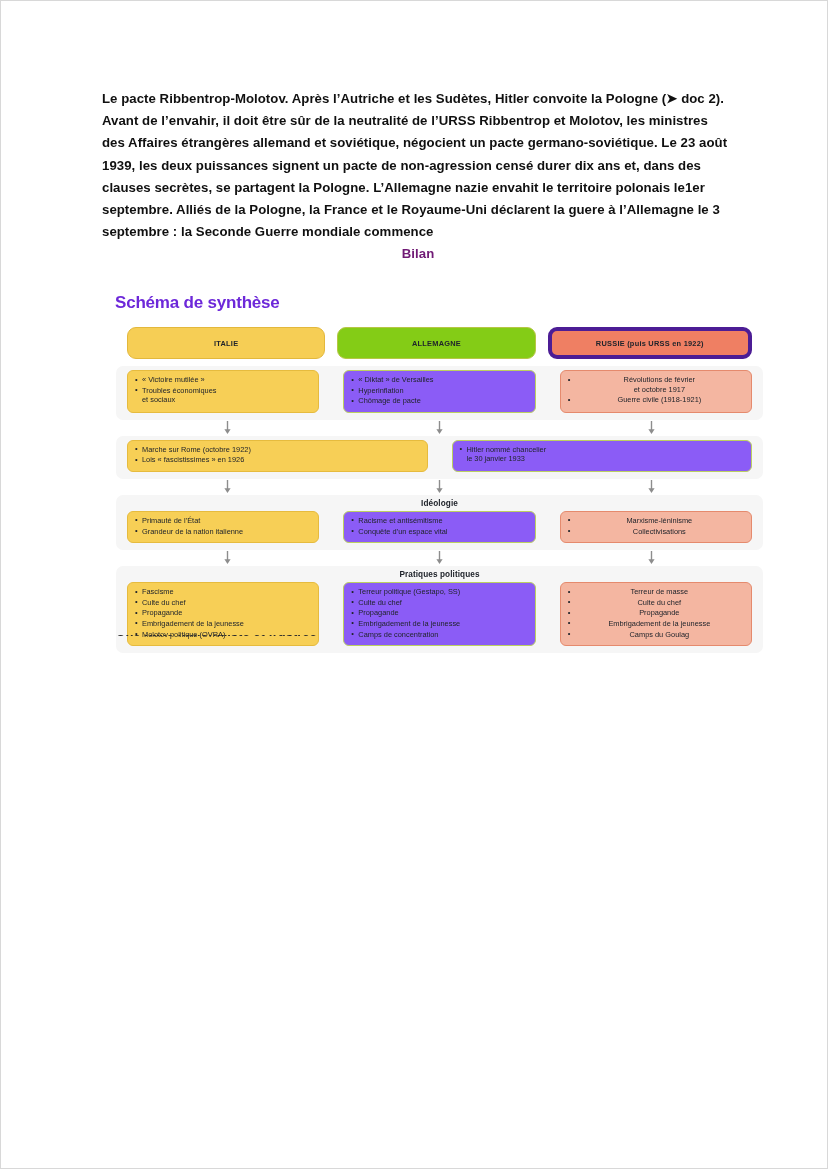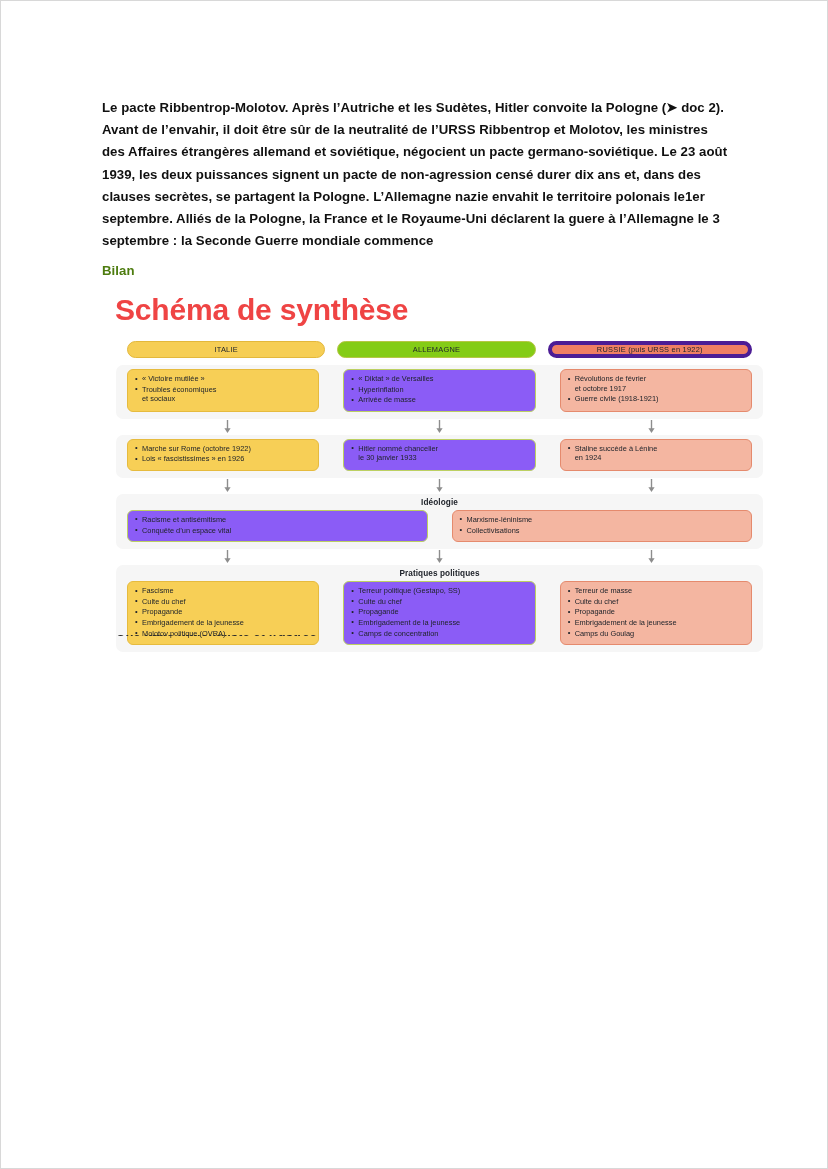--- a/index.html
+++ b/index.html
@@ -15,72 +15,73 @@
     border: 1px solid #d8d8d8;
     box-sizing: border-box;
     overflow: hidden;
     font-family: "Liberation Sans", sans-serif;
   }
 
   
   .lesson-text {
     position: absolute;
     left: 101px;
-    top: 96px;
+    top: 87px;
     width: 632px;
     font-family: "Liberation Sans", sans-serif;
     font-size: 13.2px;
     font-weight: bold;
     line-height: 22.2px;
     color: #101010;
     letter-spacing: 0.05px;
   }
   .lesson-text .bilan {
-    color: #4d7c0f;
+    color: #701a75;
     display: block;
-    margin-top: 8px;
+    margin-top: 0px;
+    text-align: center;
   }
 
   
   .figure {
     position: absolute;
     left: 101px;
     top: 292px;
     width: 660px;
   }
   .figure-title {
     font-family: "Liberation Sans", sans-serif;
-    font-size: 30px;
-    font-weight: bold;
-    color: #ef4444;
+    font-size: 17px;
+    font-weight: bold;
+    color: #6d28d9;
     letter-spacing: -0.2px;
     margin: 0 0 14px 13px;
   }
 
   .diagram {
     width: 647px;
     margin-left: 14px;
   }
 
   
   .col-headers {
     display: flex;
     gap: 12px;
     margin-bottom: 7px;
     padding: 0 11px;
   }
   .col-pill {
     flex: 1;
-    height: 17px;
+    height: 32px;
     border-radius: 9px;
     display: flex;
     align-items: center;
     justify-content: center;
     font-size: 7.4px;
-    font-weight: normal;
+    font-weight: bold;
     letter-spacing: 0.25px;
     color: #20242b;
     box-sizing: border-box;
   }
   .pill-italie      { background: #f6ce55; border: 1px solid #e3b83c; }
   .pill-allemagne   { background: #84cc16; border: 1px solid #b6c645; }
   .pill-russie      { background: #ef7f63; border: 4px solid #4c1d95; }
 
   
   .row-panel {
@@ -106,21 +107,21 @@
     flex: 1;
     border-radius: 6px;
     padding: 4px 7px 5px 7px;
     box-sizing: border-box;
     font-size: 7.4px;
     line-height: 9.6px;
     color: #20242b;
   }
   .cell-italie    { background: #f7cf56; border: 1px solid #e6bb3e; }
   .cell-allemagne { background: #8b5cf6; border: 1px solid #bcd062; }
-  .cell-russie    { background: #f4b6a1; border: 1px solid #e58a6d; }
+  .cell-russie    { background: #f4b6a1; border: 1px solid #e58a6d; text-align: center; }
 
   .cell ul { margin: 0; padding: 0; list-style: none; }
   .cell li {
     position: relative;
     padding-left: 7px;
     margin: 0 0 1px 0;
     white-space: pre-line;
   }
   .cell li:before {
     content: "\2022";
@@ -194,21 +195,21 @@
                 <ul>
                   <li>« Victoire mutilée »</li>
                   <li>Troubles économiques
  et sociaux</li>
                 </ul>
               </div>
               <div class="cell cell-allemagne">
                 <ul>
                   <li>« Diktat » de Versailles</li>
                   <li>Hyperinflation</li>
-                  <li>Arrivée de masse</li>
+                  <li>Chômage de pacte</li>
                 </ul>
               </div>
               <div class="cell cell-russie">
                 <ul>
                   <li>Révolutions de février
  et octobre 1917</li>
                   <li>Guerre civile (1918-1921)</li>
                 </ul>
               </div>
             </div>
@@ -240,26 +241,20 @@
                   <li>Marche sur Rome (octobre 1922)</li>
                   <li>Lois « fascistissimes » en 1926</li>
                 </ul>
               </div>
               <div class="cell cell-allemagne">
                 <ul>
                   <li>Hitler nommé chancelier
  le 30 janvier 1933</li>
                 </ul>
               </div>
-              <div class="cell cell-russie">
-                <ul>
-                  <li>Staline succède à Lénine
- en 1924</li>
-                </ul>
-              </div>
             </div>
           </div>
           <div class="arrow-band">
             <div class="arrow-slot">
               <svg class="arrow-glyph" viewBox="0 0 9 14">
                 <line x1="4.5" y1="0" x2="4.5" y2="9" stroke="#8d8d8d" stroke-width="1.4"></line>
                 <polygon points="4.5,13 1.4,8.2 7.6,8.2" fill="#8d8d8d"></polygon>
               </svg>
             </div>
             <div class="arrow-slot">
@@ -271,20 +266,26 @@
             <div class="arrow-slot">
               <svg class="arrow-glyph" viewBox="0 0 9 14">
                 <line x1="4.5" y1="0" x2="4.5" y2="9" stroke="#8d8d8d" stroke-width="1.4"></line>
                 <polygon points="4.5,13 1.4,8.2 7.6,8.2" fill="#8d8d8d"></polygon>
               </svg>
             </div>
           </div>
           <div class="row-panel">
             <div class="row-label">Idéologie</div>
             <div class="row-cells">
+              <div class="cell cell-italie">
+                <ul>
+                  <li>Primauté de l’État</li>
+                  <li>Grandeur de la nation italienne</li>
+                </ul>
+              </div>
               <div class="cell cell-allemagne">
                 <ul>
                   <li>Racisme et antisémitisme</li>
                   <li>Conquête d’un espace vital</li>
                 </ul>
               </div>
               <div class="cell cell-russie">
                 <ul>
                   <li>Marxisme-léninisme</li>
                   <li>Collectivisations</li>

